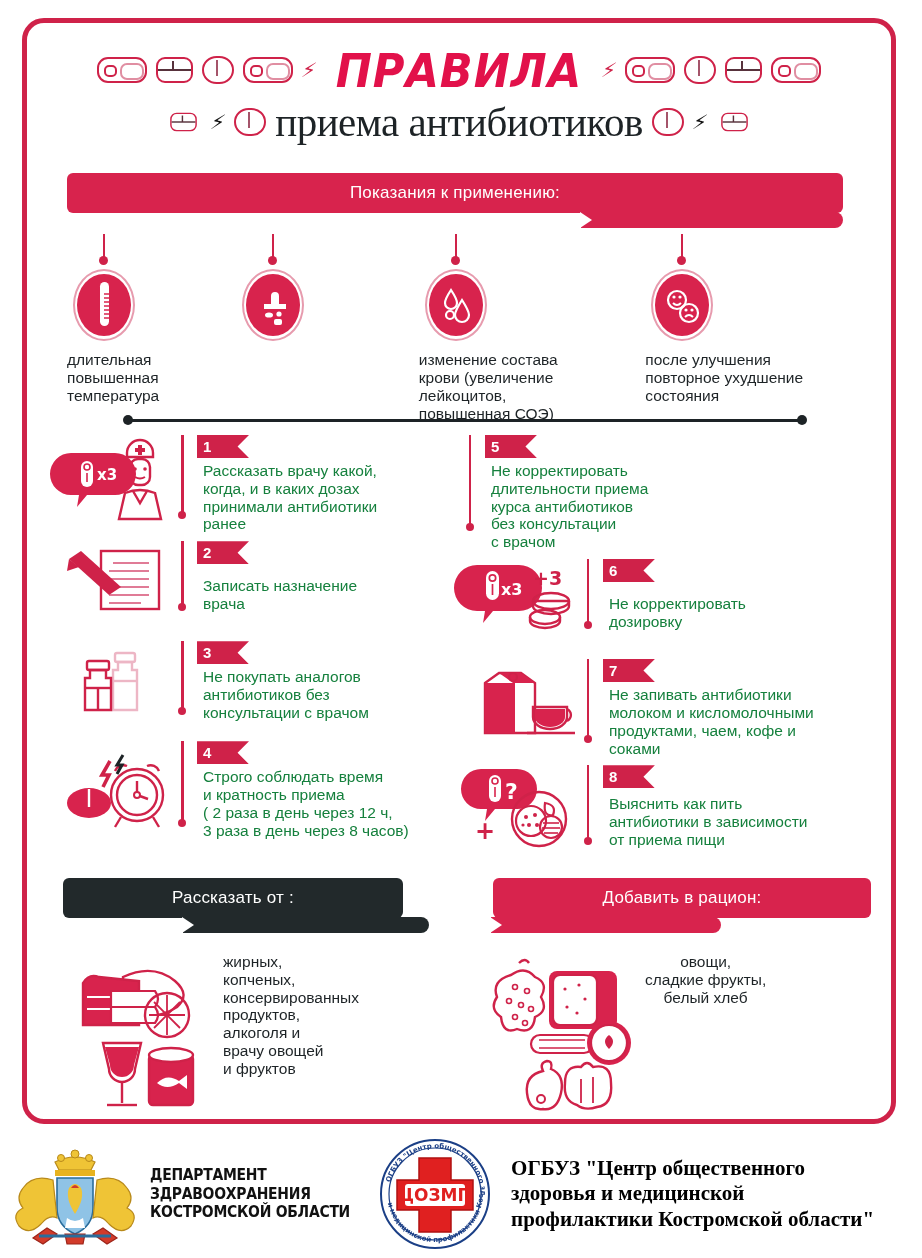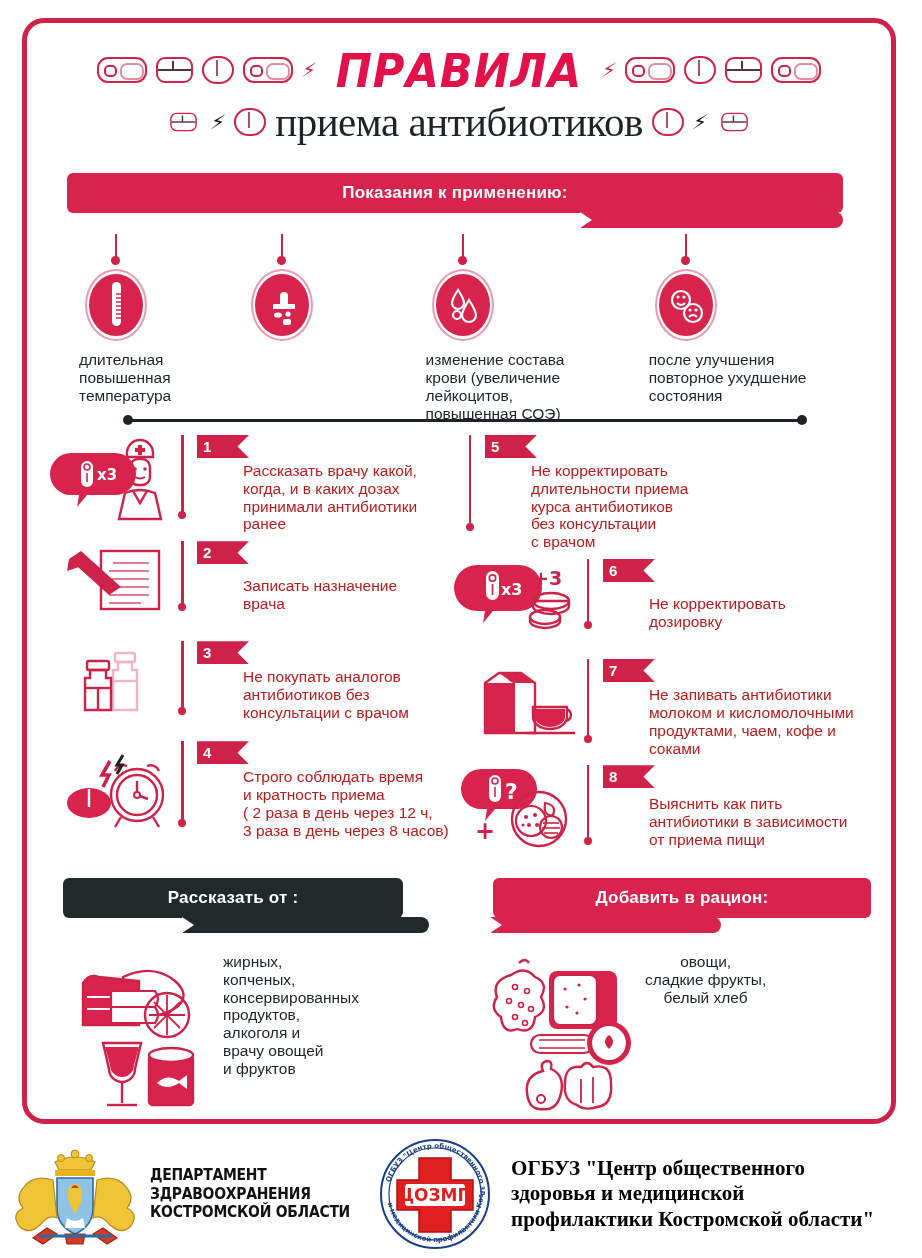--- a/index.html
+++ b/index.html
@@ -39,40 +39,40 @@
   .pill-round{width:28px;height:24px;border:2.5px solid #cf2249;border-radius:50%/55%;position:relative;}
   .pill-round:before{content:"";position:absolute;left:12px;top:2px;width:0;height:16px;border-left:2px solid #a5546a;}
   .pill-sm{transform:scale(.72);}
   .spark{font-family:"DejaVu Sans",sans-serif;color:#111;font-size:20px;font-weight:bold;transform:skewX(-12deg);}
   .spark.red{color:#cf2249;}
 
   
   .banner{position:relative;}
   .banner-bar{
     height:40px;border-radius:6px;display:flex;align-items:center;justify-content:center;
-    color:#fff;font-weight:bold;font-size:17px;letter-spacing:.2px;
+    color:#fff;font-weight:normal;font-size:17px;letter-spacing:.2px;
   }
   .banner-tail{
     height:16px;border-radius:0 8px 8px 0;margin-top:-1px;position:relative;
   }
   .banner-tail:before{
     content:"";position:absolute;left:-1px;top:0;border-style:solid;
     border-width:8px 0 8px 12px;border-color:transparent transparent transparent #fff;
   }
   .bg-red{background:#d8234d;}
   .bg-black{background:#22292b;}
 
   
   .indications{position:absolute;left:40px;right:24px;top:150px;}
   .ind-bar{margin-left:0;margin-right:24px;}
   .ind-tail-wrap{display:flex;}
   .ind-tail{width:262px;margin-left:auto;margin-right:24px;}
   .ind-grid{display:flex;margin-top:6px;}
   .ind-col{position:relative;}
-  .ind-col.c1{width:175px;margin-left:12px;}
+  .ind-col.c1{width:175px;}
   .ind-col.c2{width:190px;}
   .ind-col.c3{width:235px;}
   .ind-col.c4{width:230px;}
   .stem{width:2px;height:24px;background:#cf2249;margin-left:36px;}
   .stem-dot{width:9px;height:9px;border-radius:50%;background:#cf2249;margin-left:32px;margin-top:-2px;}
   .badge{
     width:62px;height:72px;margin-top:4px;margin-left:6px;position:relative;
   }
   .badge .ring{position:absolute;inset:0;border:2px solid #e79bae;border-radius:50%;}
   .badge .fill{position:absolute;left:4px;top:5px;right:4px;bottom:5px;border-radius:50%;background:#d8234d;overflow:hidden;}
@@ -89,21 +89,21 @@
   .rule-col{width:49%;}
   .rule{display:flex;align-items:flex-start;margin-bottom:8px;}
   .rule-icon{width:118px;flex:0 0 118px;height:92px;position:relative;}
   .rule-body{position:relative;padding-left:14px;flex:1;}
   .flag{position:relative;height:24px;}
   .flag .pennant{
     position:absolute;left:2px;top:0;height:23px;min-width:34px;padding:0 12px 0 6px;
     background:#cf2249;color:#fff;font-weight:bold;font-size:15px;line-height:23px;
     clip-path:polygon(0 0,100% 0,78% 50%,100% 100%,0 100%);
   }
-  .rule-text{font-size:15.5px;line-height:1.15;color:#b91c1c;padding-left:8px;margin-top:3px;margin-left:40px;}
+  .rule-text{font-size:15.5px;line-height:1.15;color:#15803d;padding-left:8px;margin-top:3px;}
   .pole-line{position:absolute;left:0;top:0;bottom:0;width:2.5px;background:#cf2249;}
   .pole-dot{position:absolute;left:-3px;bottom:-3px;width:8px;height:8px;border-radius:50%;background:#cf2249;}
 
   
   .bottom{position:absolute;left:36px;right:20px;top:855px;display:flex;gap:36px;}
   .panel{flex:1;}
   .panel-inner{display:flex;margin-top:14px;}
   .panel-icon{width:160px;flex:0 0 160px;height:170px;position:relative;}
   .panel-text{font-size:15.5px;line-height:1.15;color:#1d2326;padding-top:6px;}
   .p-left .banner-bar{margin-right:46px;}

